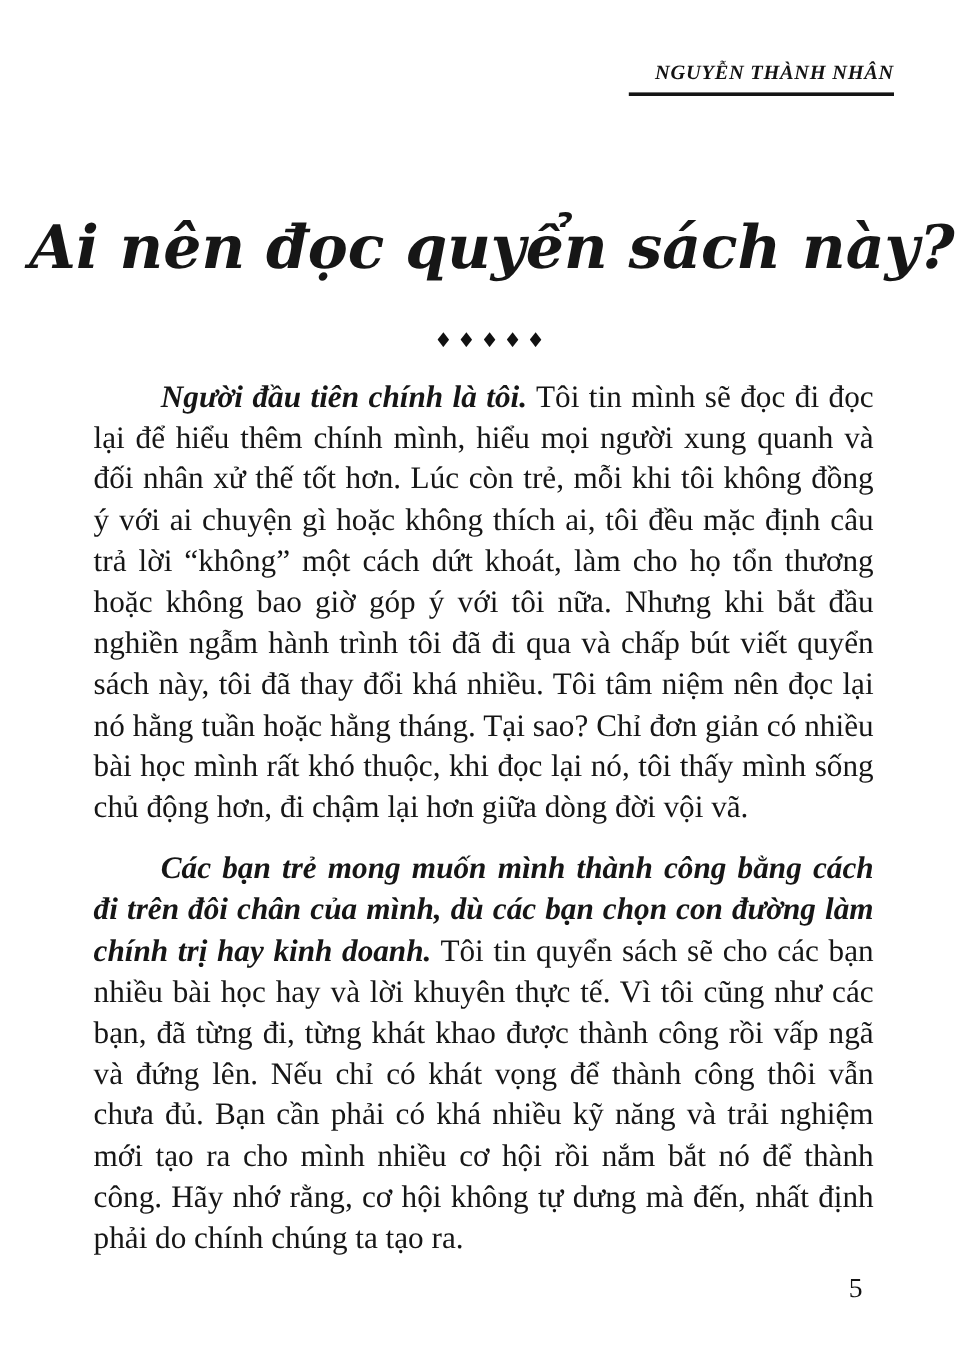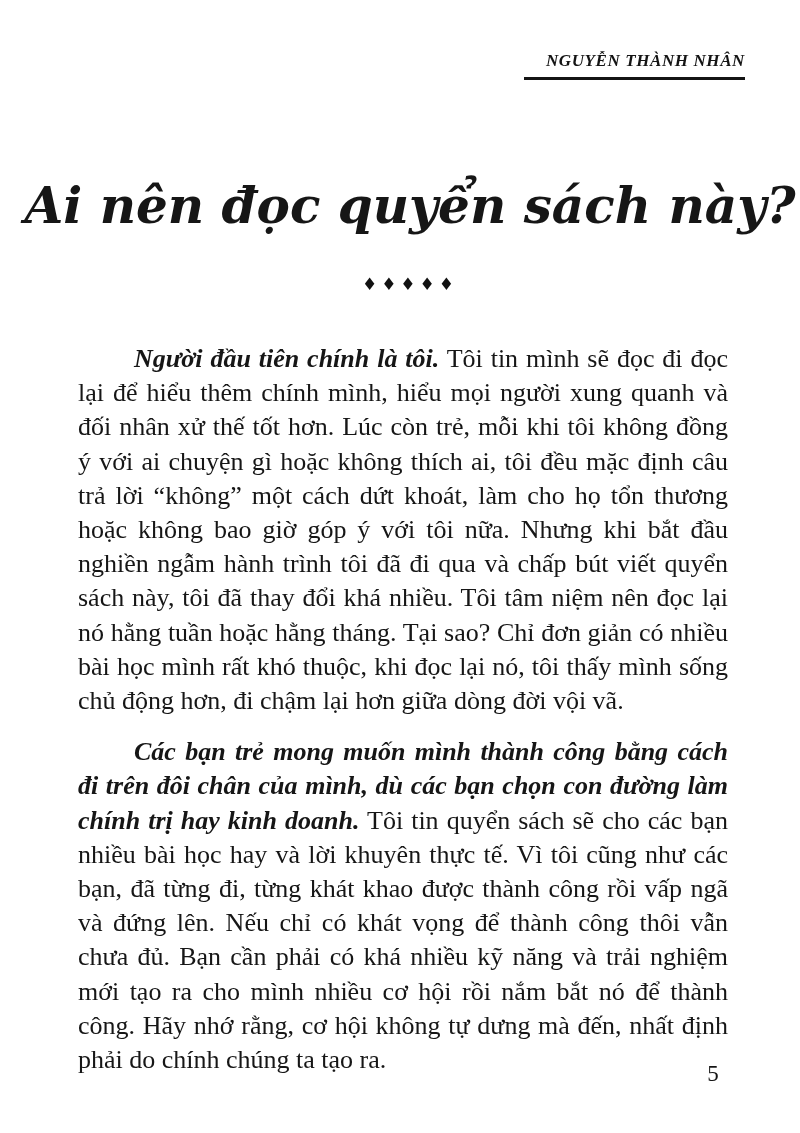--- a/index.html
+++ b/index.html
@@ -61,21 +61,21 @@
     width: 100%;
     text-align: center;
     font-family: "DejaVu Sans", sans-serif;
     font-size: 17px;
     letter-spacing: 4px;
     color: #111111;
   }
   
   .body-text {
     position: absolute;
-    top: 342px;
+    top: 314px;
     left: 78px;
     width: 650px;
     font-size: 26px;
     line-height: 34.2px;
     text-align: justify;
     color: #161616;
   }
   .body-text p {
     margin: 0 0 17px 0;
     text-indent: 56px;

